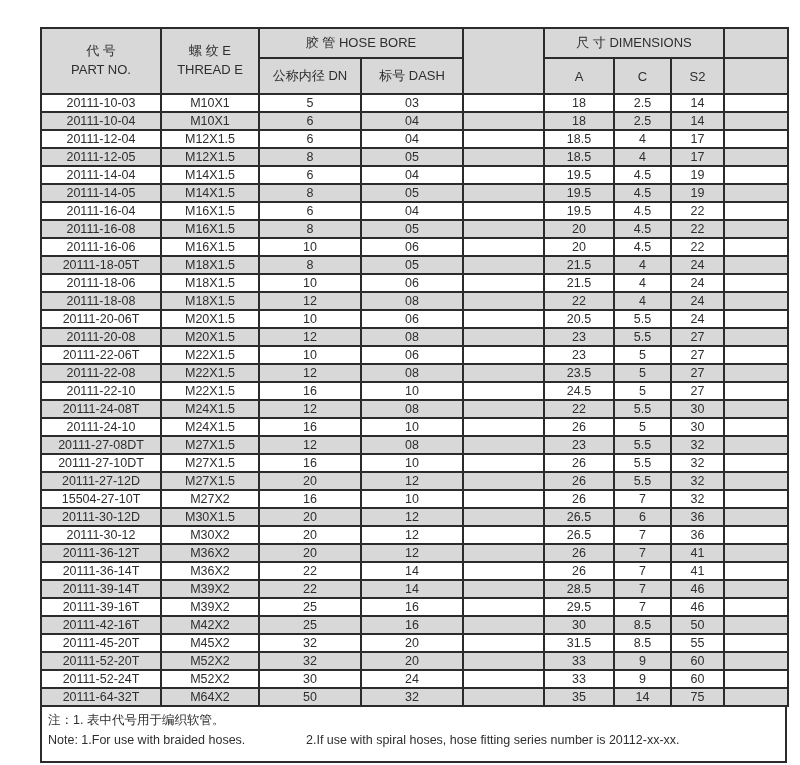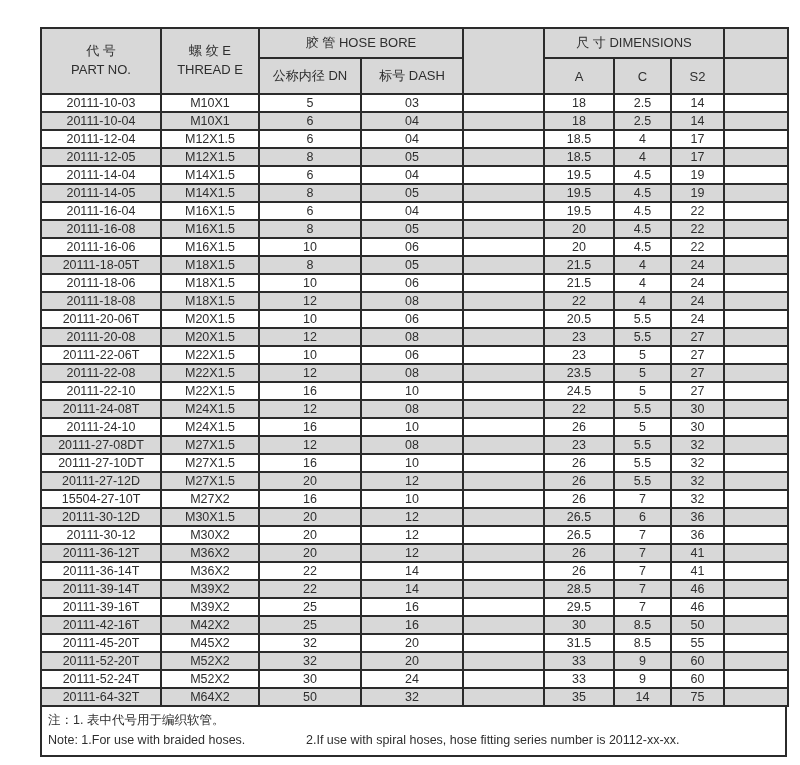--- a/index.html
+++ b/index.html
@@ -50,21 +50,21 @@
     line-height: 16px;
     background: #ffffff;
   }
   .spec-table tbody tr.stripe td {
     background: var(--stripe, #d8d8d8);
   }
   .notes {
     border: 2px solid var(--border, #2b2b2b);
     border-top: none;
     background: #ffffff;
-    padding: 3px 4px 5px 6px;
+    padding: 3px 4px 11px 6px;
     font-size: 12.5px;
     line-height: 1.6;
   }
   .note-line {
     display: grid;
     grid-template-columns: 250px 1fr;
     column-gap: 8px;
     white-space: nowrap;
   }
 </style>

